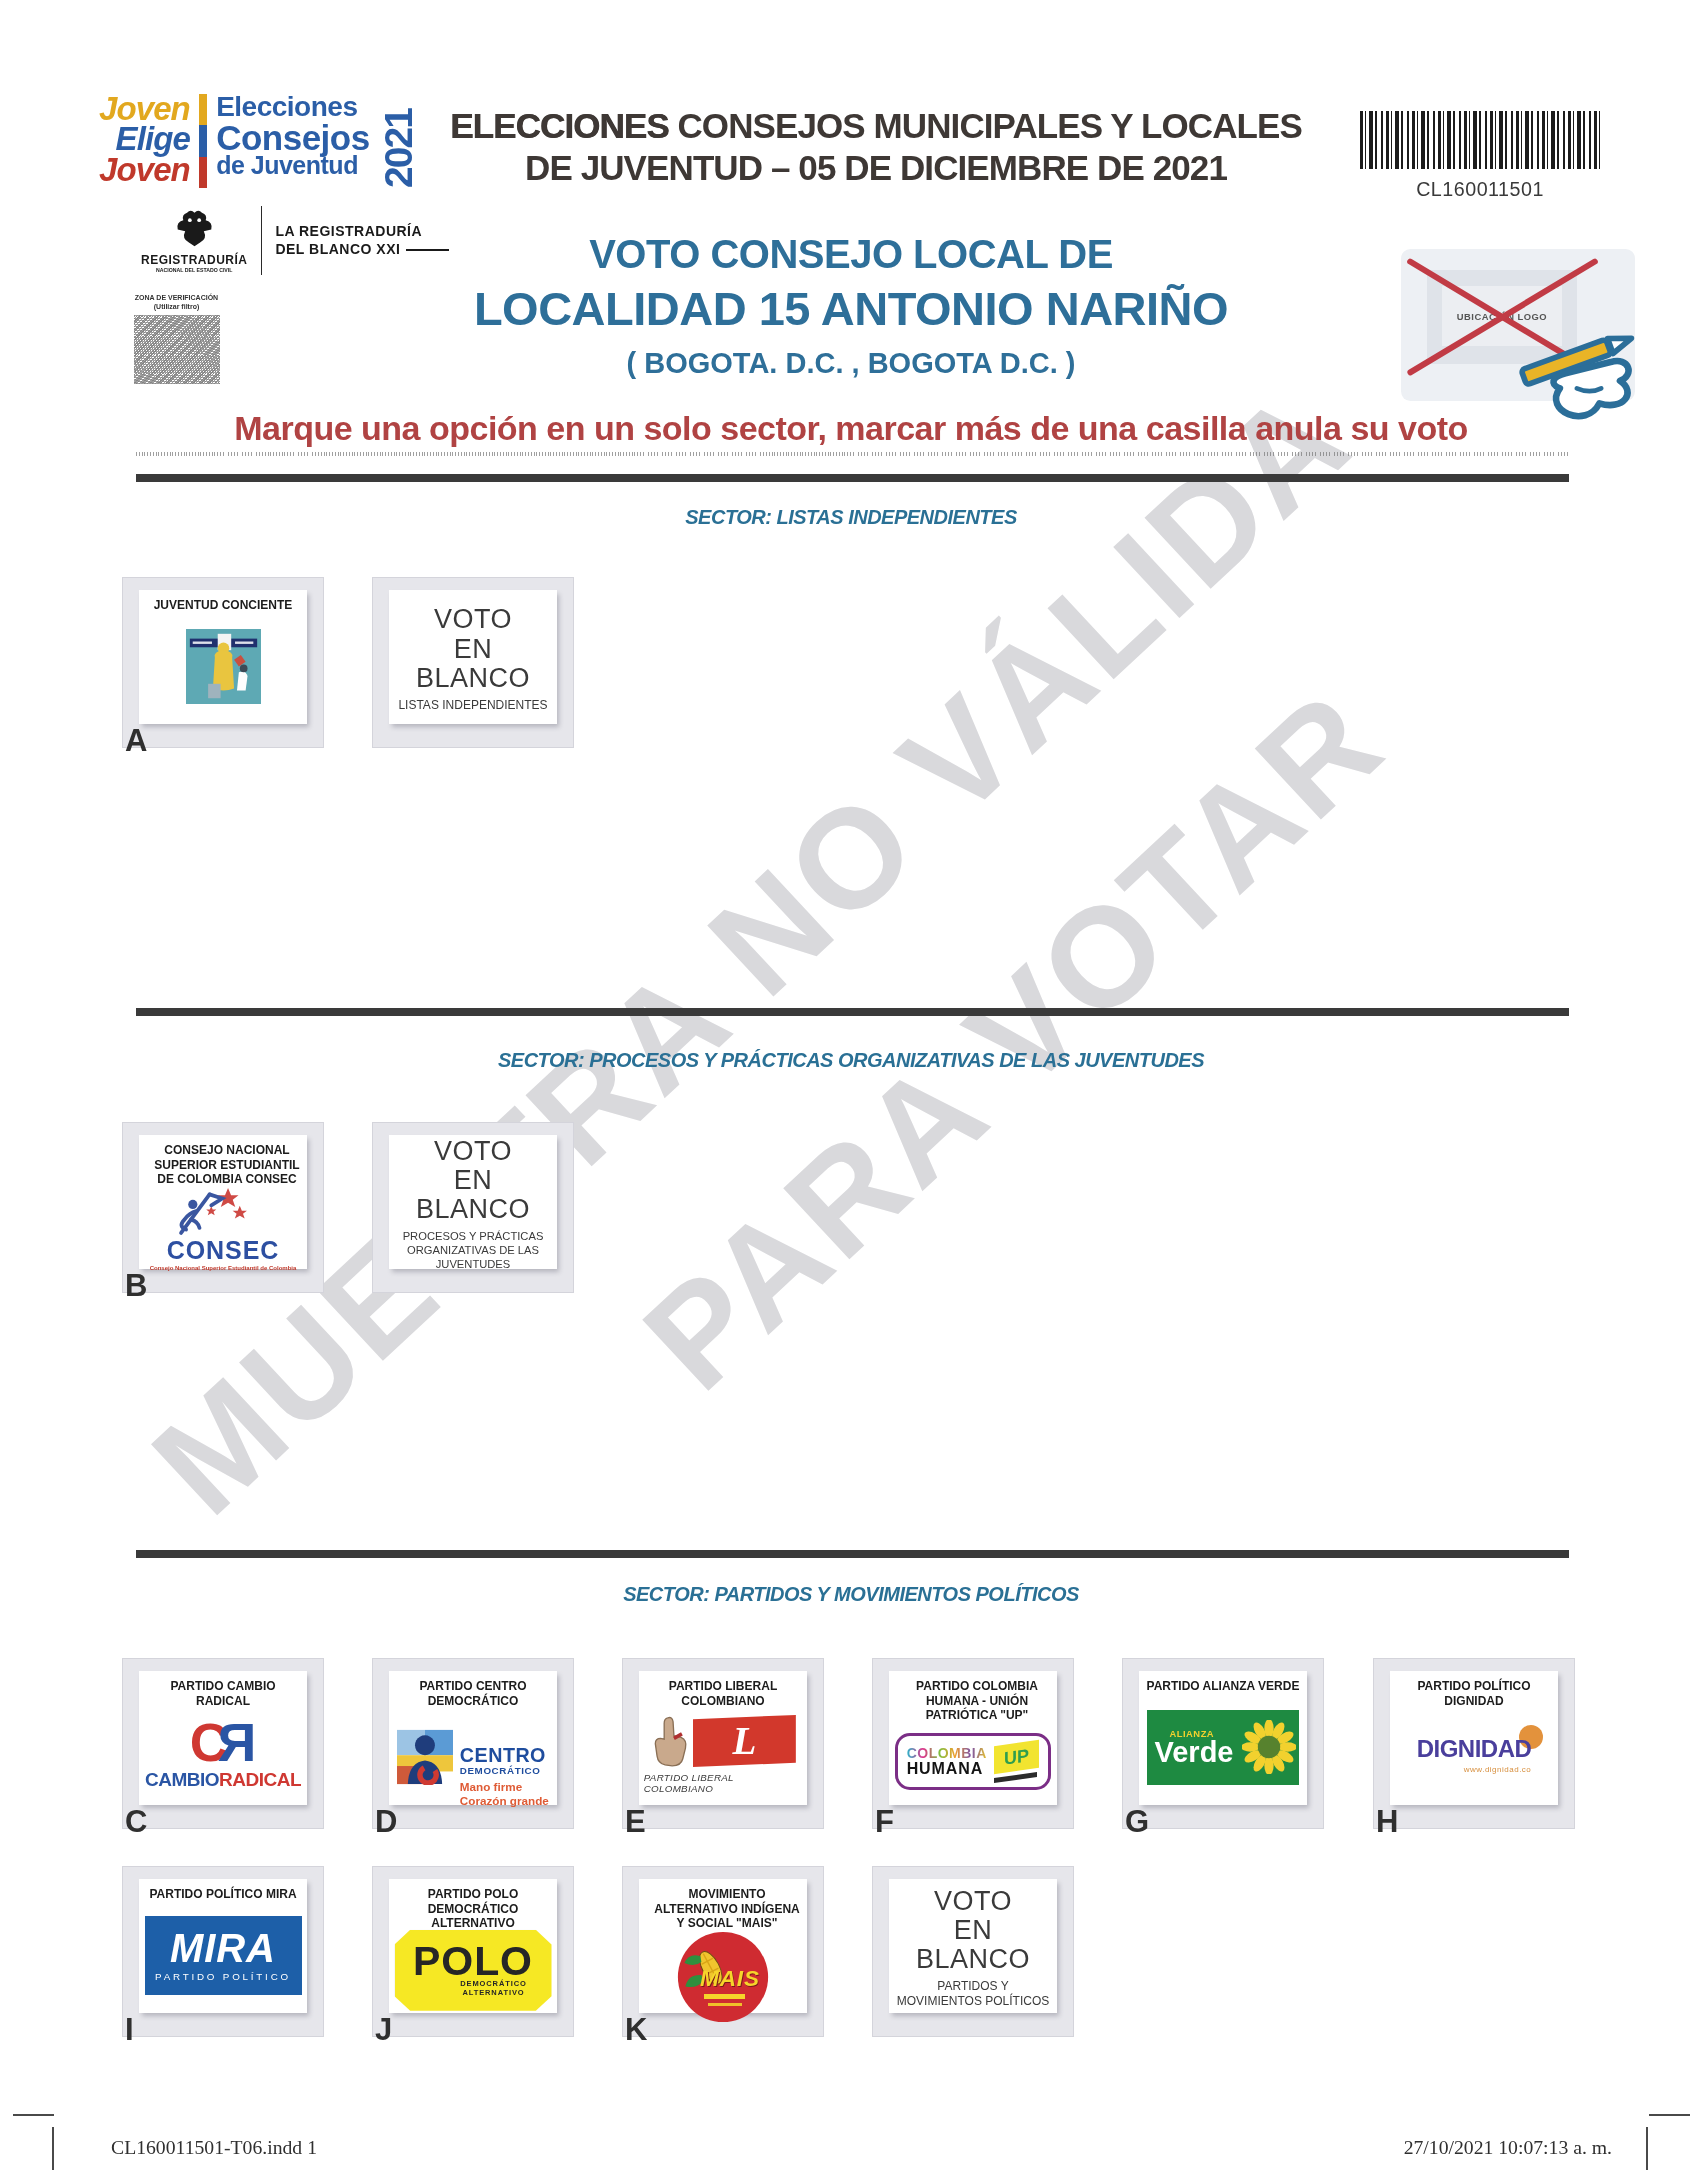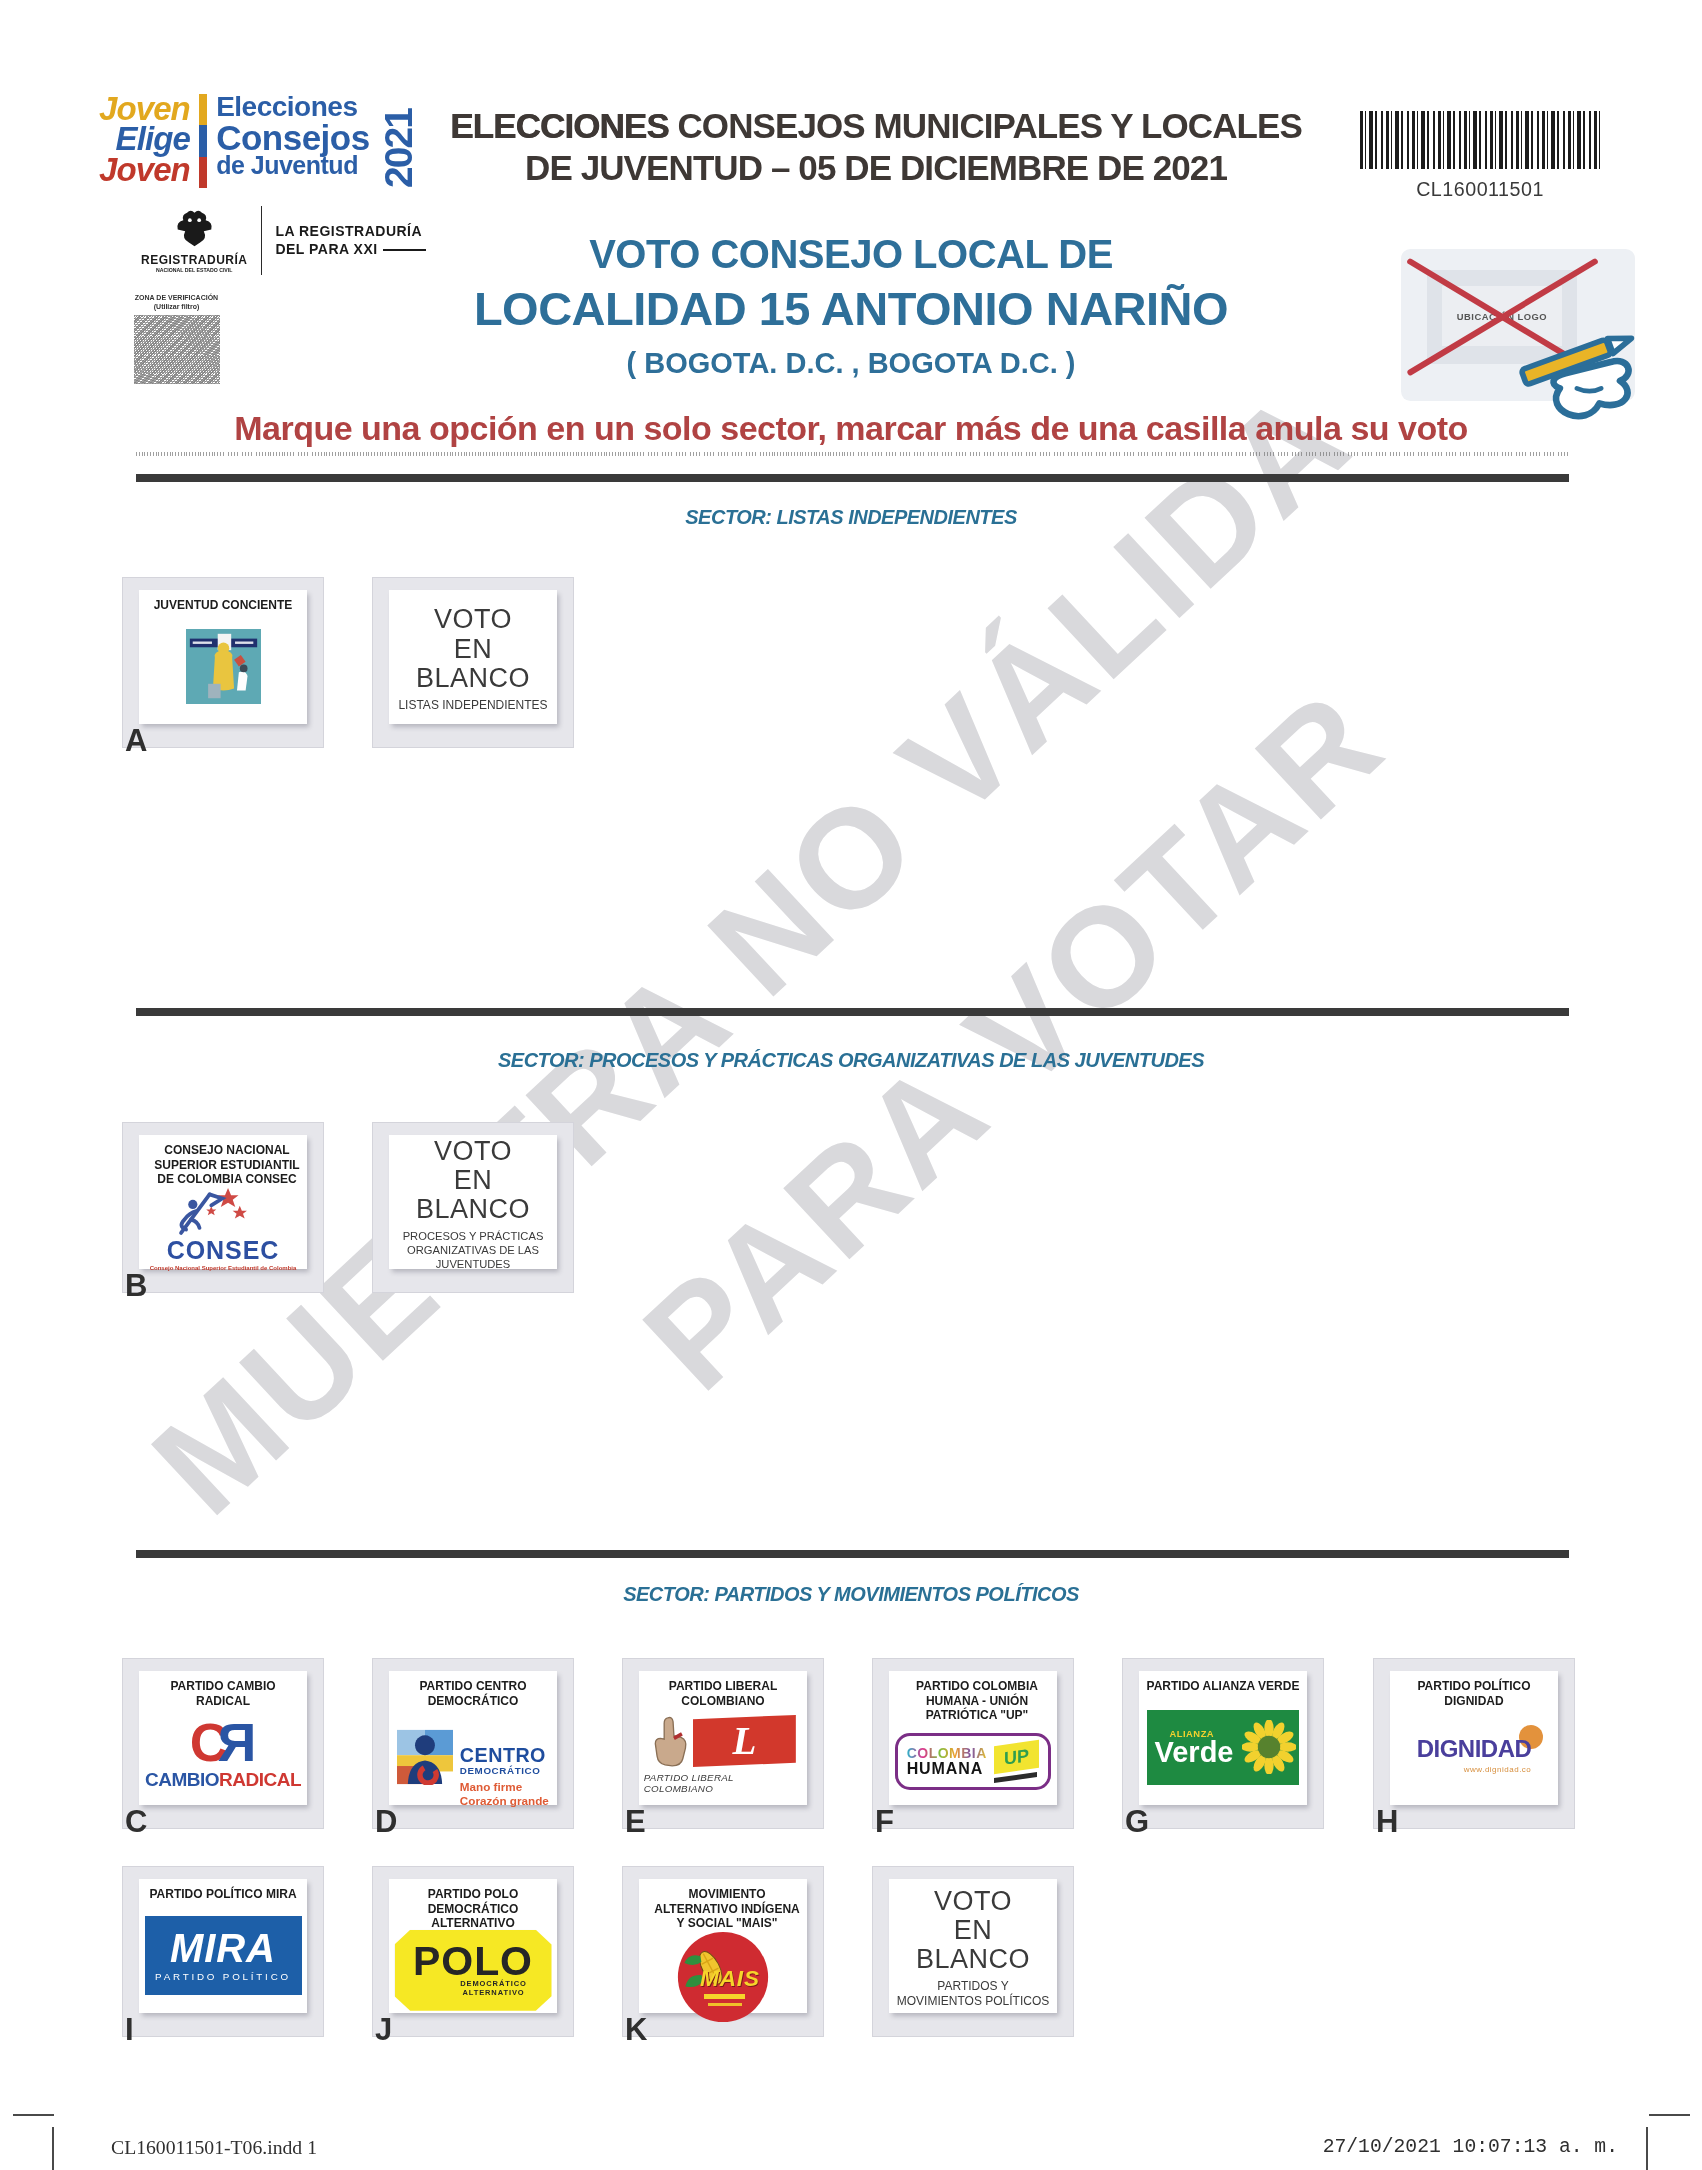--- a/index.html
+++ b/index.html
@@ -140,21 +140,21 @@
     text-shadow:0.9px 0.9px 0 #7a1a1a;letter-spacing:0.9px;}
   .mais-bar{position:absolute;left:28px;top:64px;width:41px;height:5.6px;background:#f6d52a;}
   .mais-bar2{position:absolute;left:32px;top:73px;width:34px;height:2.8px;background:#f0c02a;}
 
   .consec-word{font-size:25px;font-weight:900;color:#2d4fa1;letter-spacing:0.9px;line-height:1;}
   .consec-sub{font-size:6px;font-weight:700;color:#c0392b;margin-top:1.9px;}
 
   
   .foot{font-family:"Liberation Serif",serif;font-size:19.7px;color:#2f2f2f;}
   .foot-left{left:111px;top:2136px;}
-  .foot-right{right:84px;top:2136px;text-align:right;font-family:Liberation Mono, monospace;}
+  .foot-right{right:90px;top:2136px;text-align:right;}
   .cm{position:absolute;background:#4a4a4a;z-index:2;}
 </style>
 </head>
 <body>
 
 <div id="page">
 
   <div class="watermark">
     <div class="l1">MUESTRA NO VÁLIDA</div>
     <div class="l2">PARA VOTAR</div>
@@ -184,21 +184,21 @@
         <path d="M25 4 q-4 -4 -8 0 q-6 2 -4 8 q-8 2 -6 10 l8 2 q-4 8 4 12 l6 4 6 -4 q8 -4 4 -12 l8 -2 q2 -8 -6 -10 q2 -6 -4 -8 q-4 -4 -8 0 Z" fill="#1a1a1a"></path>
         <circle cx="20" cy="12" r="2" fill="#fff"></circle>
           <circle cx="30" cy="12" r="2" fill="#fff"></circle>
       </svg>
       <div class="regname">REGISTRADURÍA</div>
       <div class="regsub">NACIONAL DEL ESTADO CIVIL</div>
     </div>
     <div class="vrule"></div>
     <div class="slog">
       <div>LA REGISTRADURÍA</div>
-      <div><span>DEL PARA XXI</span><span class="dashline"></span></div>
+      <div><span>DEL BLANCO XXI</span><span class="dashline"></span></div>
     </div>
   </div>
 
   <div class="z htitle">
     <div><span class="hb">ELECCIONES</span><span> CONSEJOS MUNICIPALES Y LOCALES</span></div>
     <div>DE JUVENTUD – 05 DE DICIEMBRE DE 2021</div>
   </div>
 
   <div class="z barcode"></div>
   <div class="z barcode-label">CL160011501</div>

